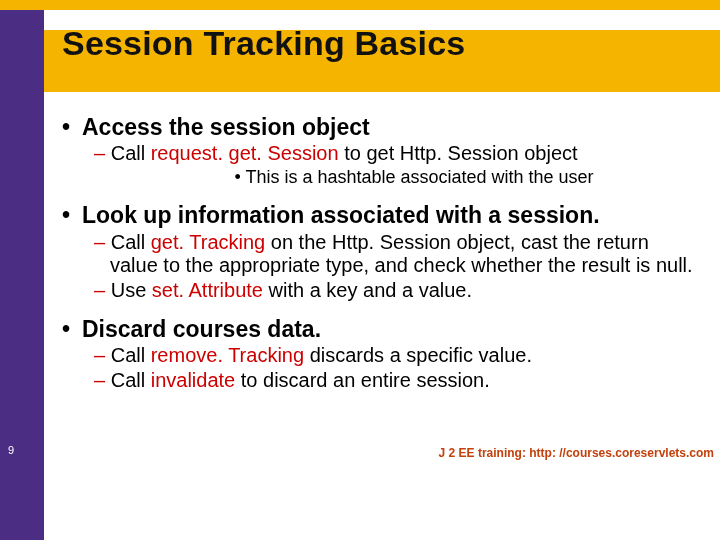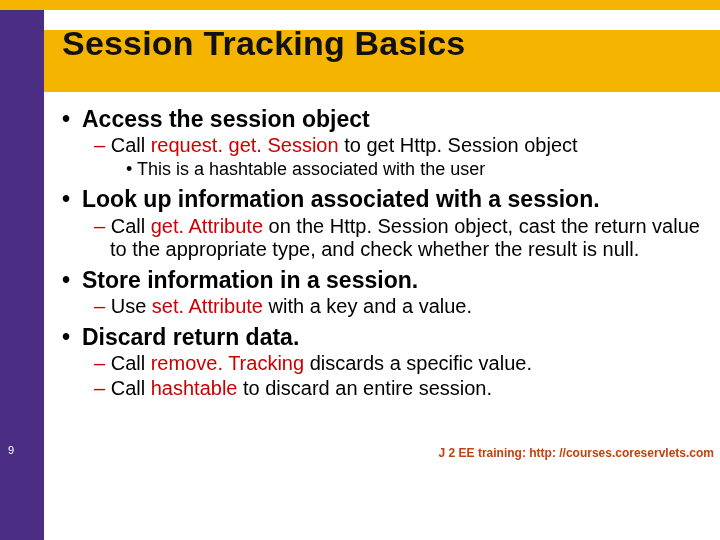--- a/index.html
+++ b/index.html
@@ -53,21 +53,21 @@
   .content {
     position: absolute;
     left: 62px;
     top: 100px;
     width: 640px;
     color: #000;
   }
   .b1 {
     font-size: 23px;
     font-weight: bold;
-    margin-top: 6px;
+    margin-top: 14px;
     line-height: 1.15;
   }
   .b1 .dot {
     display: inline-block;
     width: 20px;
   }
   .b2 {
     font-size: 20px;
     font-weight: normal;
     margin-left: 32px;
@@ -76,20 +76,21 @@
     text-indent: -16px;
     padding-left: 16px;
   }
   .b2 .dash { color: #c00; }
   .b3 {
     font-size: 18px;
     font-weight: normal;
     margin-left: 64px;
     margin-top: 2px;
     line-height: 1.15;
+    text-align: center;
   }
   .red { color: #c00; }
   .page-num {
     position: absolute;
     left: 8px;
     bottom: 8px;
     font-size: 11px;
     color: #fff;
   }
   .footer {
@@ -110,26 +111,25 @@
   <div class="title-band"></div>
   <div class="title">Session Tracking Basics</div>
 
   <div class="content">
 
     <div class="b1"><span class="dot">•</span><span>Access the session object</span></div>
     <div class="b2"><span class="dash">–</span> <span>Call </span><span class="red">request. get. Session</span><span> to get Http. Session object</span></div>
     <div class="b3">• <span>This is a hashtable associated with the user</span></div>
 
     <div class="b1"><span class="dot">•</span><span>Look up information associated with a session.</span></div>
-    <div class="b2"><span class="dash">–</span> <span>Call </span><span class="red">get. Attribute</span><span> on the Http. Session object, cast the return value to the appropriate type, and check whether the result is null.</span></div>
+    <div class="b2"><span class="dash">–</span> <span>Call </span><span class="red">get. Tracking</span><span> on the Http. Session object, cast the return value to the appropriate type, and check whether the result is null.</span></div>
 
-    <div class="b1"><span class="dot">•</span><span>Store information in a session.</span></div>
     <div class="b2"><span class="dash">–</span> <span>Use </span><span class="red">set. Attribute</span><span> with a key and a value.</span></div>
 
-    <div class="b1"><span class="dot">•</span><span>Discard return data.</span></div>
+    <div class="b1"><span class="dot">•</span><span>Discard courses data.</span></div>
     <div class="b2"><span class="dash">–</span> <span>Call </span><span class="red">remove. Tracking</span><span> discards a specific value.</span></div>
-    <div class="b2"><span class="dash">–</span> <span>Call </span><span class="red">hashtable</span><span> to discard an entire session.</span></div>
+    <div class="b2"><span class="dash">–</span> <span>Call </span><span class="red">invalidate</span><span> to discard an entire session.</span></div>
 
   </div>
 
   <div class="page-num">9</div>
   <div class="footer">J 2 EE training: http: //courses.coreservlets.com</div>
 </div>
 
 </body></html>

